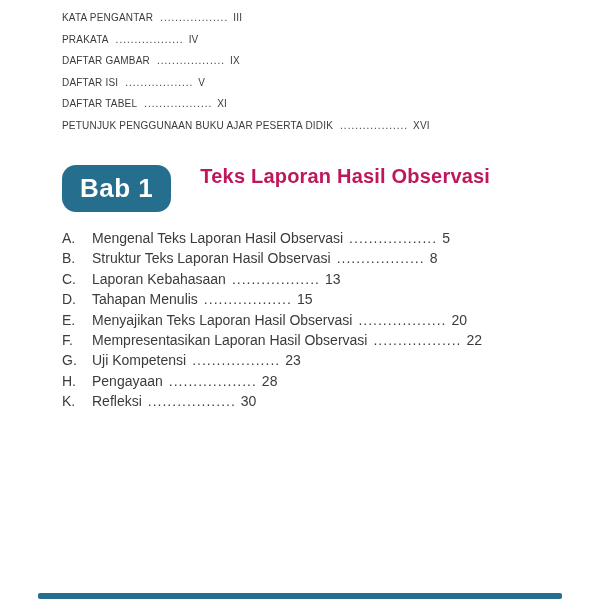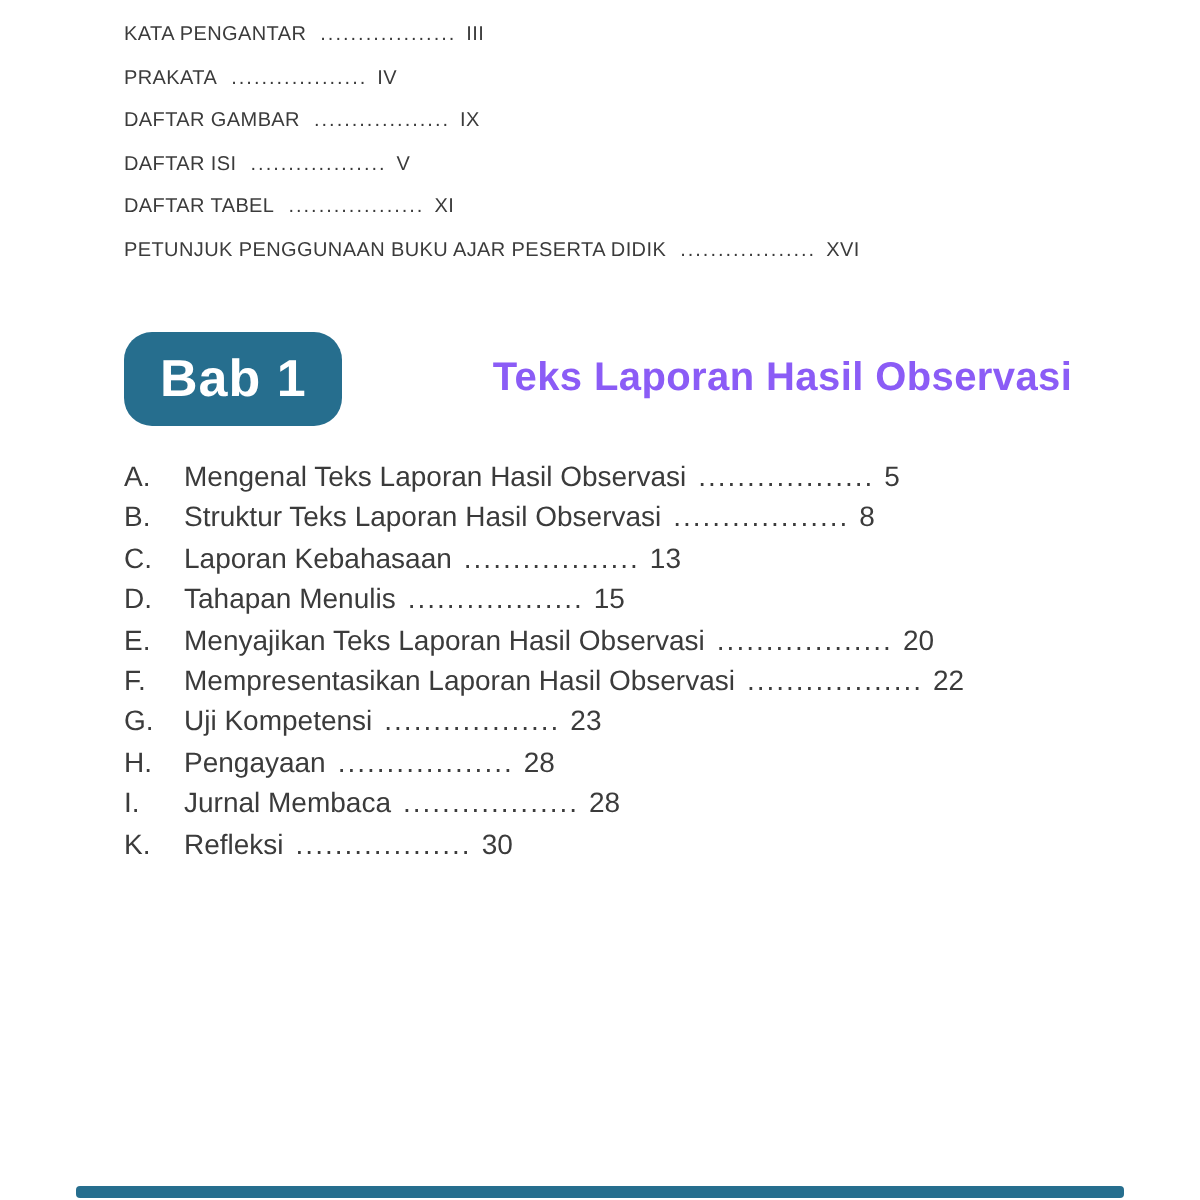--- a/index.html
+++ b/index.html
@@ -27,42 +27,41 @@
   .dots {
     color: #3b3b3b;
     letter-spacing: 1px;
     margin: 0 5px 0 7px;
   }
   .fm-page, .ch-page { color: #3b3b3b; }
 
   
   .chapter-header {
     display: flex;
-    align-items: center;
+    align-items: flex-start;
     margin-top: 29px;
     height: 48px;
-    gap: 46px;
   }
   .bab-badge {
     display: inline-flex;
     align-items: center;
     justify-content: center;
     background: #266e8e;
     color: #ffffff;
     font-size: 26px;
     font-weight: 700;
     line-height: 35px;
     padding: 6px 18px;
     border-radius: 14px;
     letter-spacing: 0.5px;
   }
   .chapter-title {
     font-size: 20px;
     font-weight: 700;
-    color: #8b5cf6;
+    color: #be185d;
     margin-left: 29px;
     letter-spacing: 0.2px;
   }
 
   
   .chapter-list { margin-top: 15px; }
   .ch-row {
     font-size: 14px;
     line-height: 20.4px;
     color: #3b3b3b;
@@ -106,18 +105,17 @@
 
   <div class="chapter-list">
     <div class="ch-row"><span class="ch-letter">A.</span><span>Mengenal Teks Laporan Hasil Observasi</span><span class="dots">..................</span><span class="ch-page">5</span></div>
     <div class="ch-row"><span class="ch-letter">B.</span><span>Struktur Teks Laporan Hasil Observasi</span><span class="dots">..................</span><span class="ch-page">8</span></div>
     <div class="ch-row"><span class="ch-letter">C.</span><span>Laporan Kebahasaan</span><span class="dots">..................</span><span class="ch-page">13</span></div>
     <div class="ch-row"><span class="ch-letter">D.</span><span>Tahapan Menulis</span><span class="dots">..................</span><span class="ch-page">15</span></div>
     <div class="ch-row"><span class="ch-letter">E.</span><span>Menyajikan Teks Laporan Hasil Observasi</span><span class="dots">..................</span><span class="ch-page">20</span></div>
     <div class="ch-row"><span class="ch-letter">F.</span><span>Mempresentasikan Laporan Hasil Observasi</span><span class="dots">..................</span><span class="ch-page">22</span></div>
     <div class="ch-row"><span class="ch-letter">G.</span><span>Uji Kompetensi</span><span class="dots">..................</span><span class="ch-page">23</span></div>
     <div class="ch-row"><span class="ch-letter">H.</span><span>Pengayaan</span><span class="dots">..................</span><span class="ch-page">28</span></div>
-    <div class="ch-row"><span class="ch-letter">I.</span><span>Jurnal Membaca</span><span class="dots">..................</span><span class="ch-page">28</span></div>
     <div class="ch-row"><span class="ch-letter">K.</span><span>Refleksi</span><span class="dots">..................</span><span class="ch-page">30</span></div>
   </div>
 
   <div class="footer-bar"></div>
 </div>
 
 </body></html>

